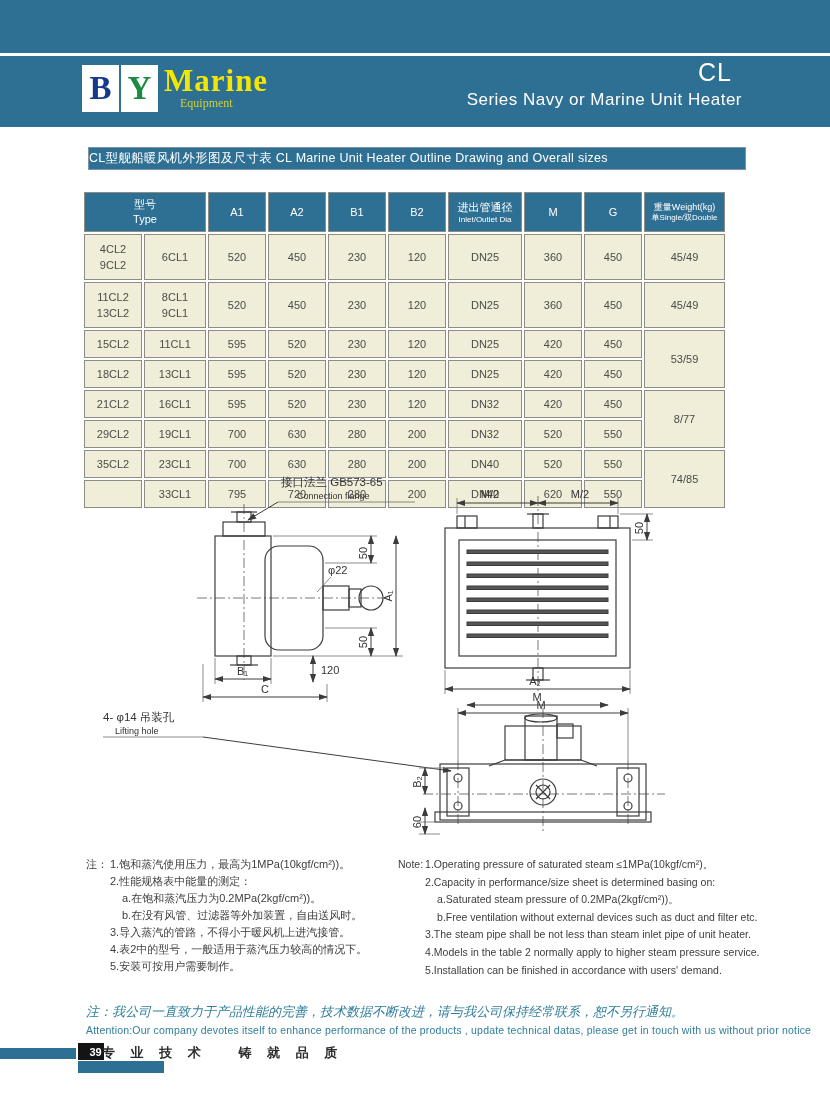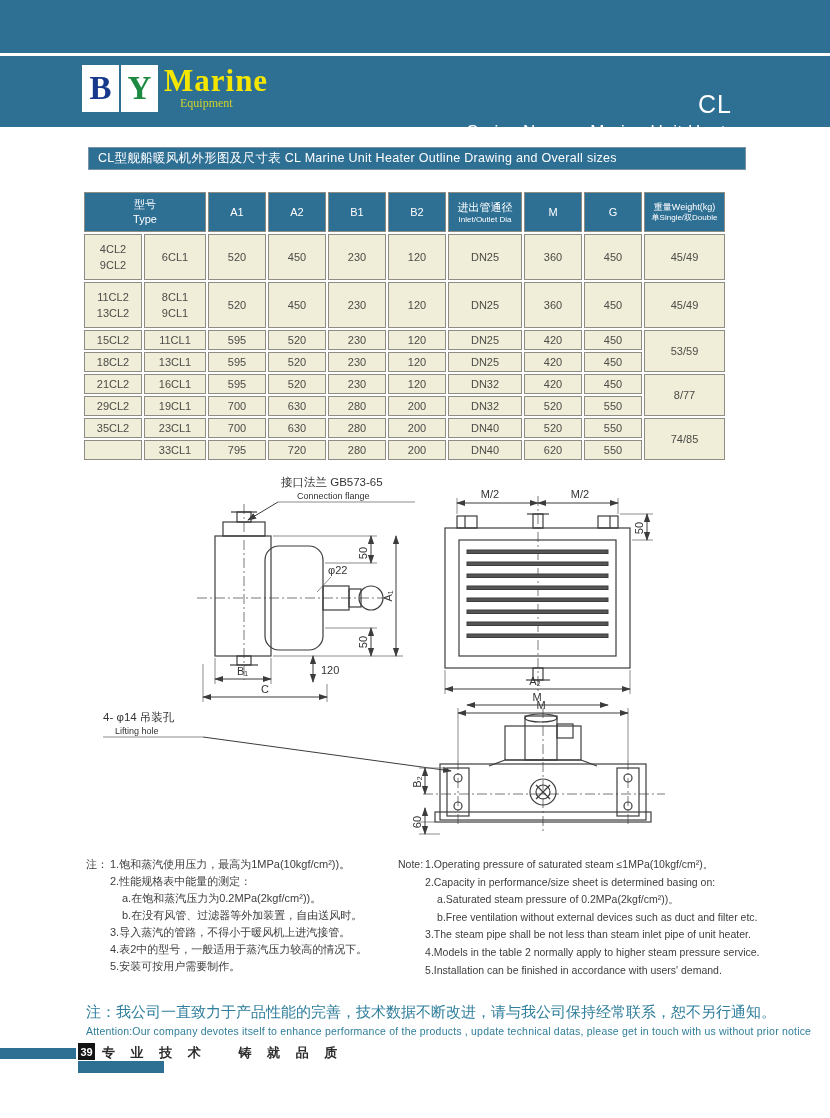--- a/index.html
+++ b/index.html
@@ -14,40 +14,40 @@
   .header-band{left:0;top:56px;width:830px;height:71px;background:#2e6f94;}
   .logo{left:82px;top:9px;display:flex;align-items:flex-start;}
   .logo-box{width:37px;height:47px;background:#ffffff;margin-right:2px;display:flex;align-items:center;justify-content:center;
     font-family:"Liberation Serif","DejaVu Serif",serif;font-weight:bold;font-size:33px;}
   .logo-b{color:#16398c;}
   .logo-y{color:#1c8a41;}
   .logo-txt{margin-left:4px;line-height:1;}
   .logo-brand{font-family:"Liberation Serif","DejaVu Serif",serif;font-weight:bold;font-size:31px;color:#f4e600;letter-spacing:1px;}
   .logo-sub{font-family:"Liberation Serif","DejaVu Serif",serif;font-size:12px;color:#cfd32a;margin-top:1px;margin-left:16px;}
   .title-block{right:88px;top:4px;text-align:center;color:#ffffff;}
-  .title-row{display:flex;align-items:flex-end;justify-content:flex-end;margin-top:32px;}
+  .title-row{display:flex;align-items:flex-end;justify-content:flex-end;}
   .series-code{font-size:25px;letter-spacing:1px;margin-right:10px;line-height:1;padding-bottom:2px;}
   .title-cn{font-size:30px;font-weight:bold;letter-spacing:13px;line-height:1.1;white-space:nowrap;}
   .subtitle-en{font-size:17px;margin-top:3px;letter-spacing:0.5px;white-space:nowrap;}
 
   
   .section-bar{left:88px;top:147px;width:658px;height:23px;background:#2e6f94;color:#ffffff;
-    font-size:12.5px;display:flex;align-items:center;padding-left:9px;box-sizing:border-box;
+    font-size:12.5px;display:flex;align-items:center;box-sizing:border-box;
     border:1px solid #7b93a5;white-space:nowrap;letter-spacing:0.3px;}
 
   
   .dims-table-wrap{left:82px;top:190px;}
   table.dims{border-collapse:separate;border-spacing:2px;background:#ffffff;}
   table.dims td, table.dims th{
     border:1px solid #8d8d85;box-sizing:border-box;text-align:center;vertical-align:middle;
     font-weight:normal;padding:0 1px;}
   table.dims th{background:#2e6f94;color:#ffffff;font-size:11px;height:40px;}
   table.dims td{background:#f0edd8;color:#4c4c48;font-size:11px;}
   tr.group-row td{height:46px;}
-  tr.data-row td{height:20px;}
+  tr.data-row td{height:28px;}
   .th-sub{font-size:8px;line-height:1.2;display:block;}
   .th-line{display:block;line-height:1.35;}
   .stacked{display:flex;flex-direction:column;justify-content:center;gap:4px;min-height:40px;}
   .stacked div:empty{display:none;}
 
   
   .drawings{left:85px;top:468px;}
   svg text{font-family:"Liberation Sans","DejaVu Sans",sans-serif;fill:#333333;}
   .ln{stroke:#3c3c3c;stroke-width:1.2;fill:none;}
   .lnf{stroke:#3c3c3c;stroke-width:1;fill:#555555;}
@@ -58,28 +58,28 @@
   
   .notes-cn{left:86px;top:856px;width:312px;display:flex;font-size:11px;color:#3d3d3d;line-height:17px;}
   .notes-en{left:398px;top:856px;width:365px;display:flex;font-size:10.5px;color:#3d3d3d;line-height:17.6px;}
   .notes-label{flex:0 0 auto;margin-right:2px;}
   .notes-lines{flex:1;}
   .notes-lines div{white-space:nowrap;}
   .notes-lines div:nth-child(3), .notes-lines div:nth-child(4){padding-left:12px;}
 
   
   .attention{left:86px;top:1003px;width:720px;color:#2f7e9b;}
-  .attention-cn{font-size:15px;white-space:nowrap;}
+  .attention-cn{font-size:13px;white-space:nowrap;font-style:italic;}
   .attention-en{font-size:10.5px;margin-top:3px;white-space:nowrap;letter-spacing:0.2px;}
 
   
   .footer-bar-left{left:0;top:1048px;width:76px;height:11px;background:#2e6f94;}
   .footer-bar-bottom{left:78px;top:1061px;width:86px;height:12px;background:#2e6f94;}
   .page-num{left:78px;top:1043px;width:17px;height:17px;background:#141414;color:#ffffff;
-    font-size:11px;font-weight:bold;display:flex;align-items:center;justify-content:center;}
+    font-size:11px;font-weight:bold;display:flex;align-items:center;justify-content:center;padding-left:9px;}
   .slogan{left:102px;top:1044px;font-size:13px;font-weight:bold;color:#2b2b2b;letter-spacing:6px;white-space:nowrap;}
   .slogan span{margin-right:22px;}
 </style>
 </head>
 <body>
 
 <div class="abs top-strip"></div>
 <div class="abs header-band">
   <div class="abs logo">
     <div class="logo-box">

